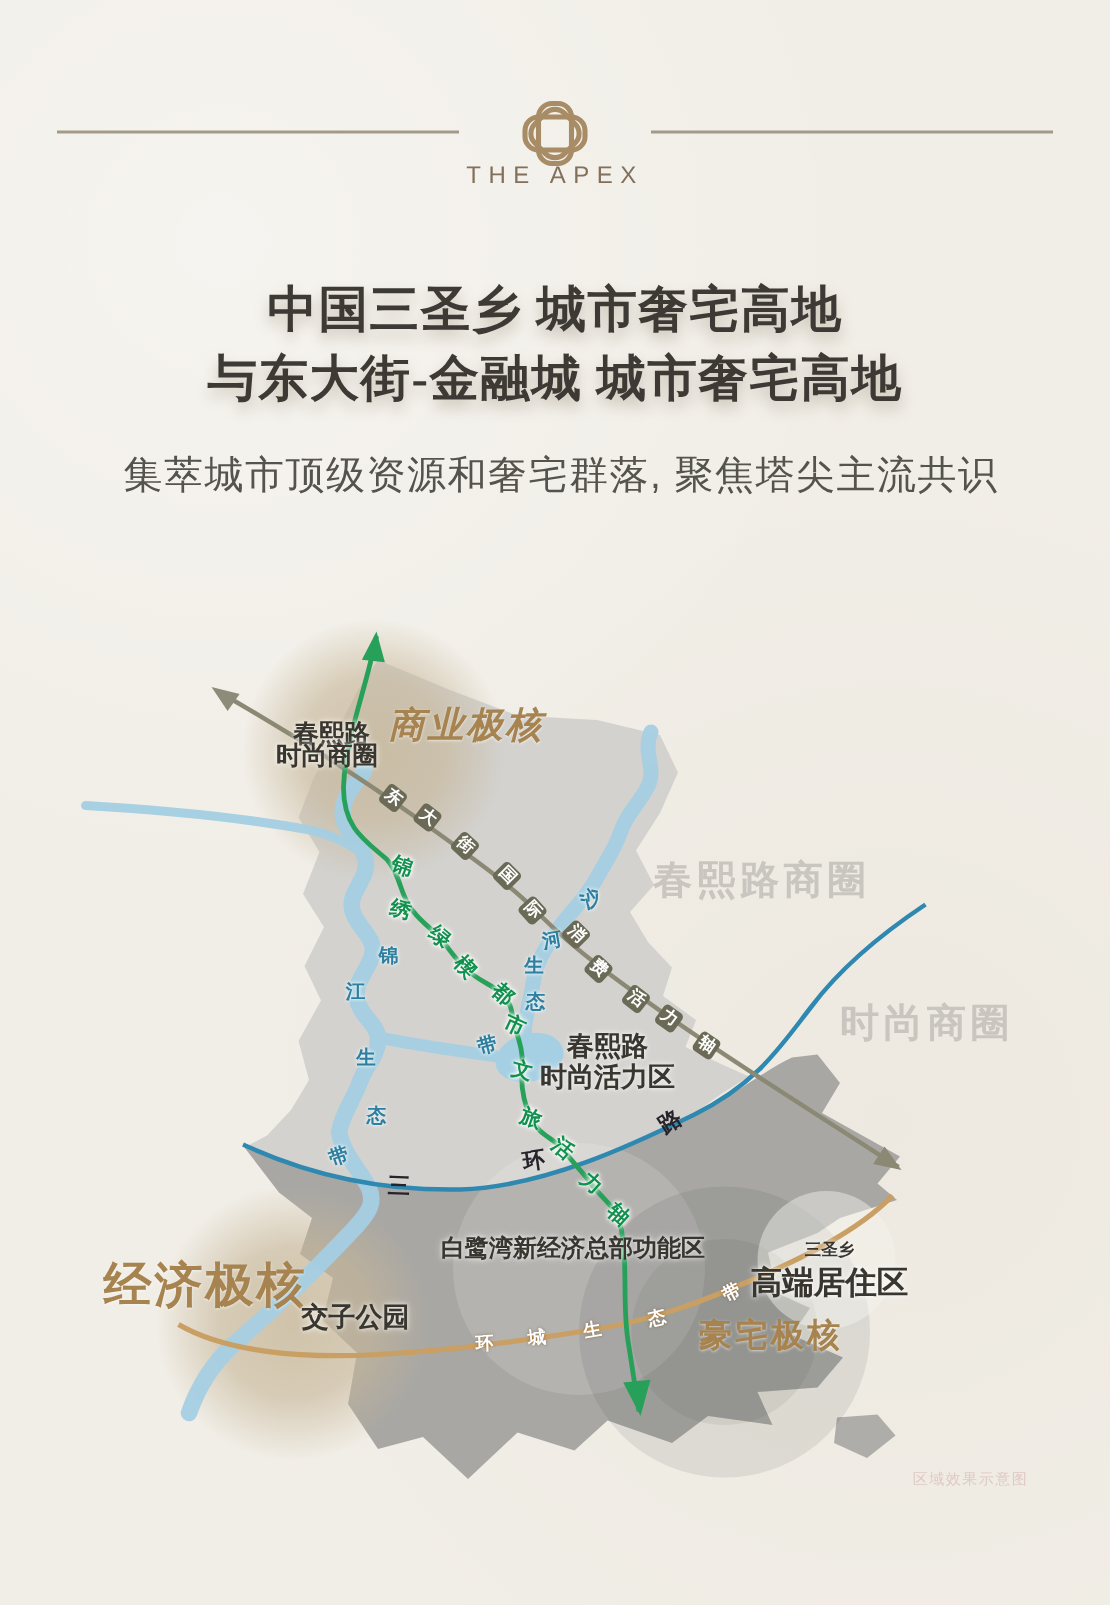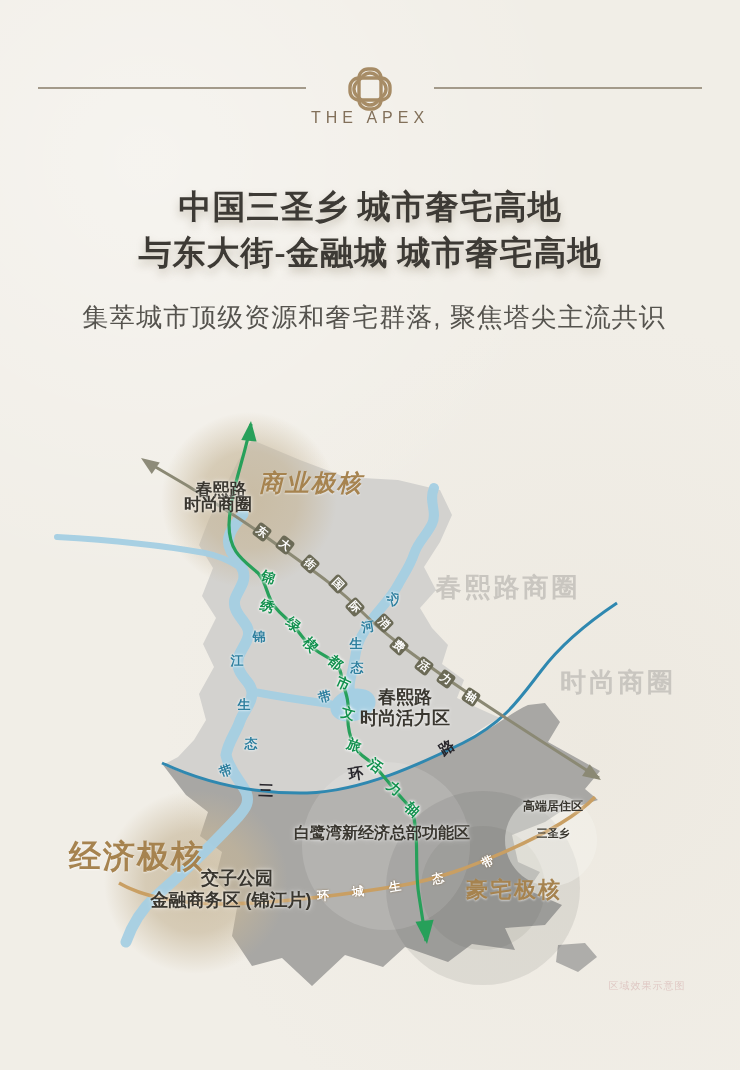--- a/index.html
+++ b/index.html
@@ -129,23 +129,22 @@
   <div class="label pole" style="left:514px;top:890px;font-size:22px;">豪宅极核</div>
 
   <div class="label dark-label" style="left:221px;top:489px;font-size:17px;">春熙路</div>
   <div class="label dark-label" style="left:218px;top:504px;font-size:17px;">时尚商圈</div>
   <div class="label ghost" style="left:508px;top:587px;font-size:26px;">春熙路商圈</div>
   <div class="label ghost" style="left:618px;top:682px;font-size:26px;">时尚商圈</div>
   <div class="label dark-label" style="left:405px;top:697px;font-size:18px;">春熙路</div>
   <div class="label dark-label" style="left:405px;top:718px;font-size:18px;">时尚活力区</div>
   <div class="label dark-label" style="left:382px;top:833px;font-size:16px;">白鹭湾新经济总部功能区</div>
   <div class="label dark-label" style="left:553px;top:833px;font-size:11px;">三圣乡</div>
-  <div class="label dark-label" style="left:553px;top:806px;font-size:12px;">高端居住区</div>
+  <div class="label dark-label" style="left:553px;top:855px;font-size:21px;">高端居住区</div>
   <div class="label dark-label" style="left:237px;top:878px;font-size:18px;">交子公园</div>
-  <div class="label dark-label" style="left:231px;top:900px;font-size:18px;">金融商务区 (锦江片)</div>
   <div class="label watermark" style="left:647px;top:986px;">区域效果示意图</div>
 
   <span class="rchar bead" style="left:262px;top:532px;transform:translate(-50%,-50%) rotate(38deg);">东</span>
   <span class="rchar bead" style="left:285px;top:545px;transform:translate(-50%,-50%) rotate(38deg);">大</span>
   <span class="rchar bead" style="left:310px;top:564px;transform:translate(-50%,-50%) rotate(42deg);">街</span>
   <span class="rchar bead" style="left:338px;top:584px;transform:translate(-50%,-50%) rotate(45deg);">国</span>
   <span class="rchar bead" style="left:355px;top:607px;transform:translate(-50%,-50%) rotate(48deg);">际</span>
   <span class="rchar bead" style="left:384px;top:623px;transform:translate(-50%,-50%) rotate(45deg);">消</span>
   <span class="rchar bead" style="left:399px;top:646px;transform:translate(-50%,-50%) rotate(42deg);">费</span>
   <span class="rchar bead" style="left:424px;top:666px;transform:translate(-50%,-50%) rotate(38deg);">活</span>

